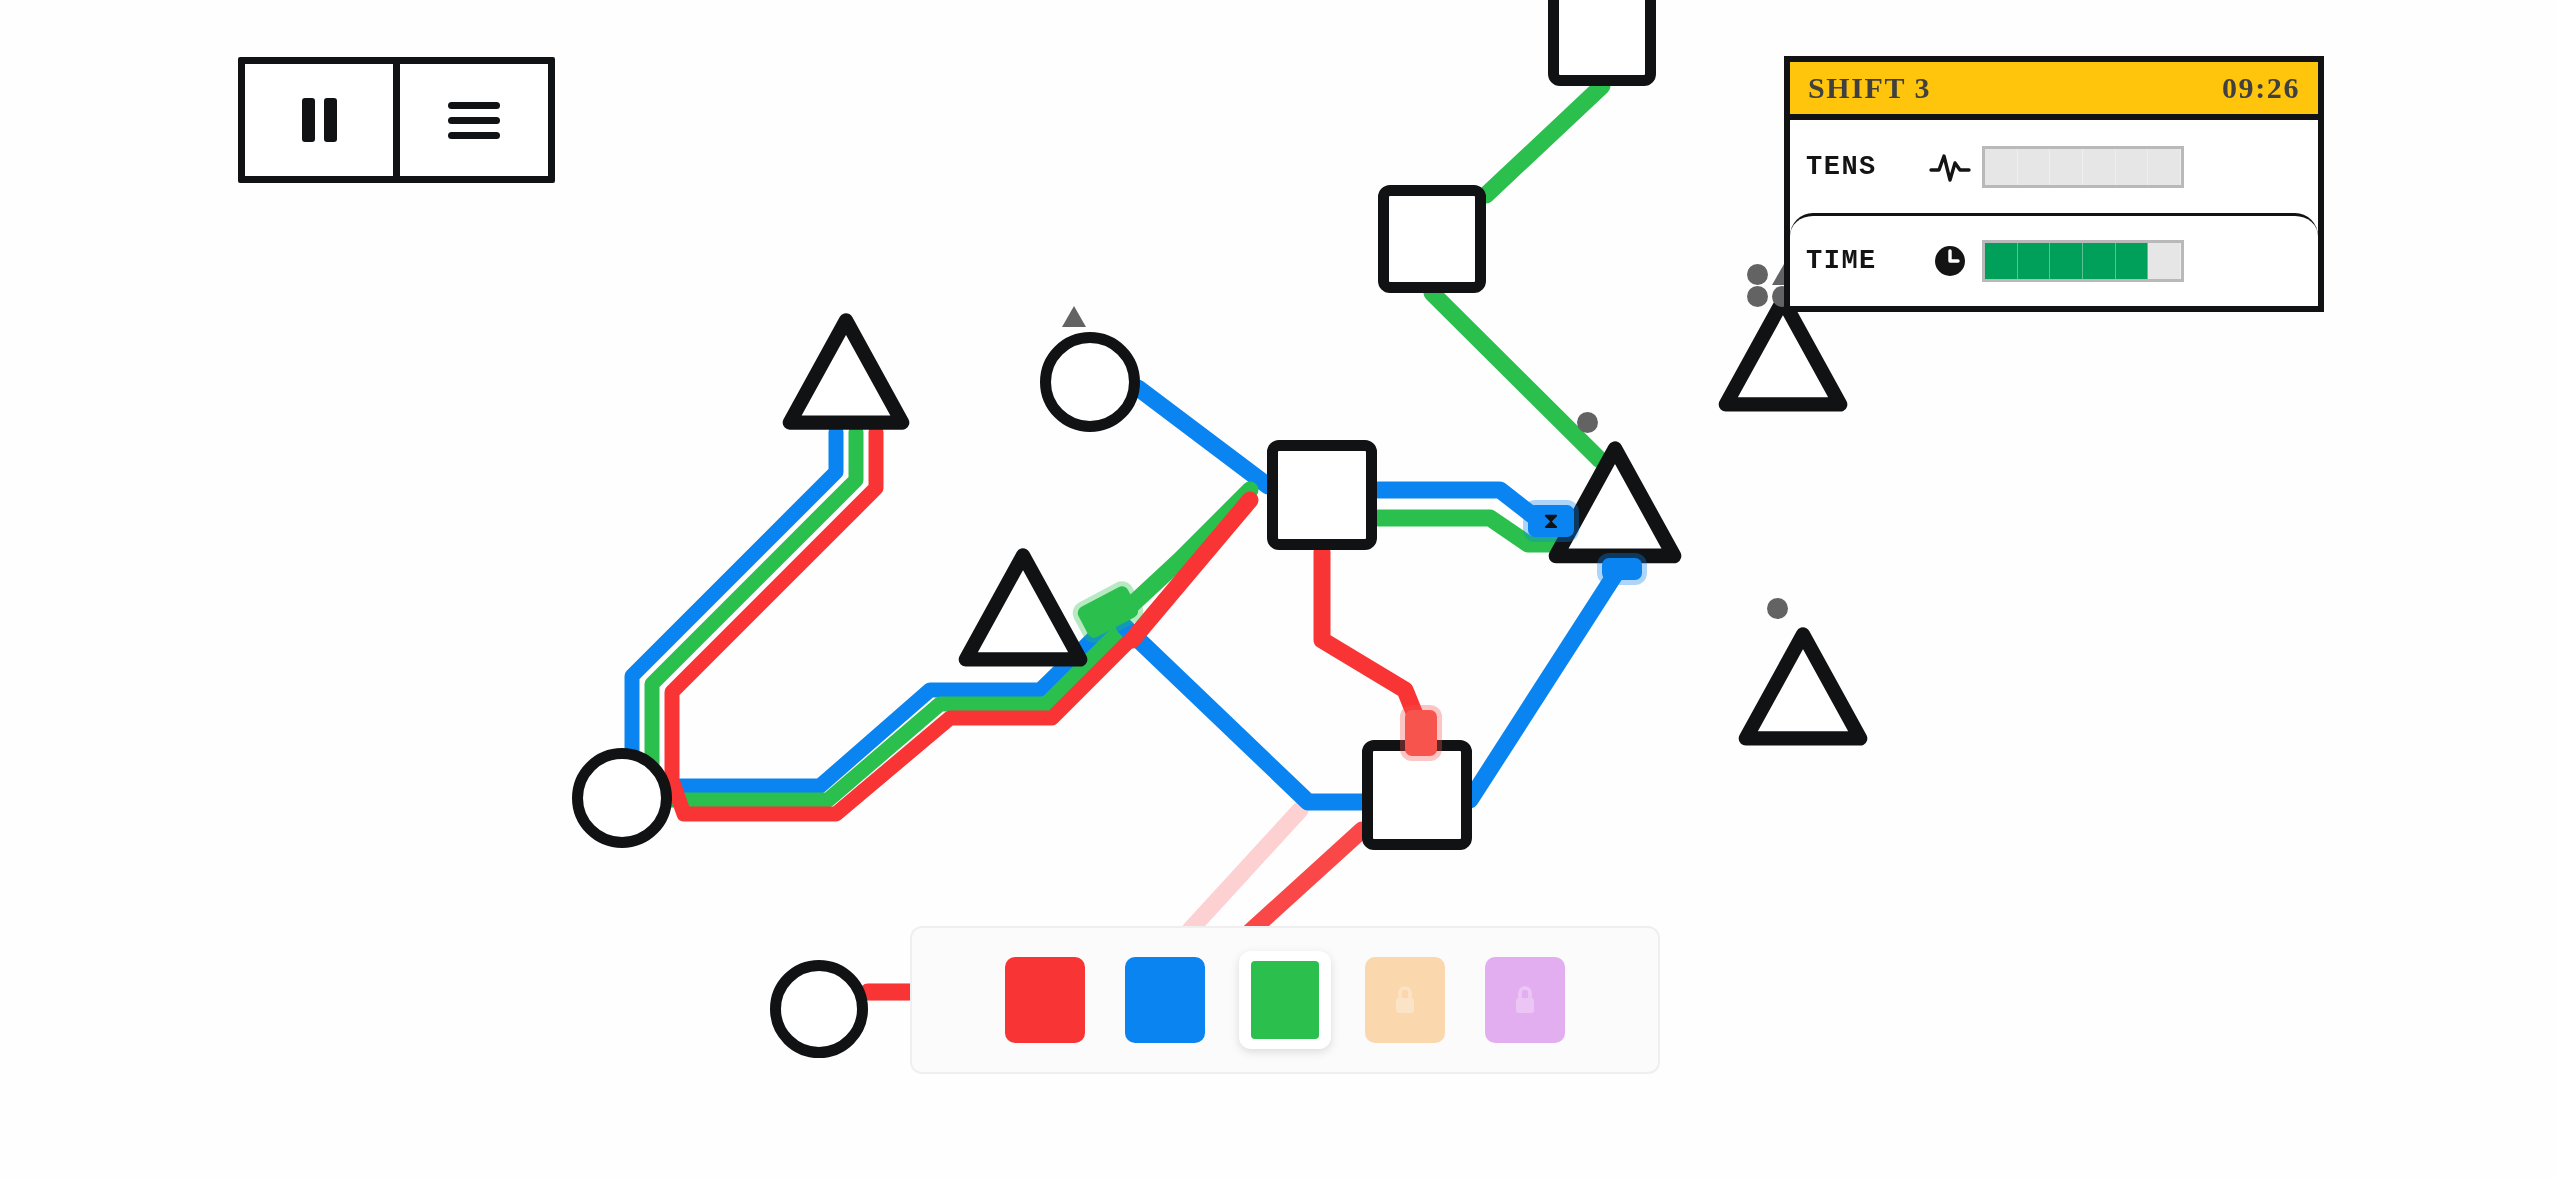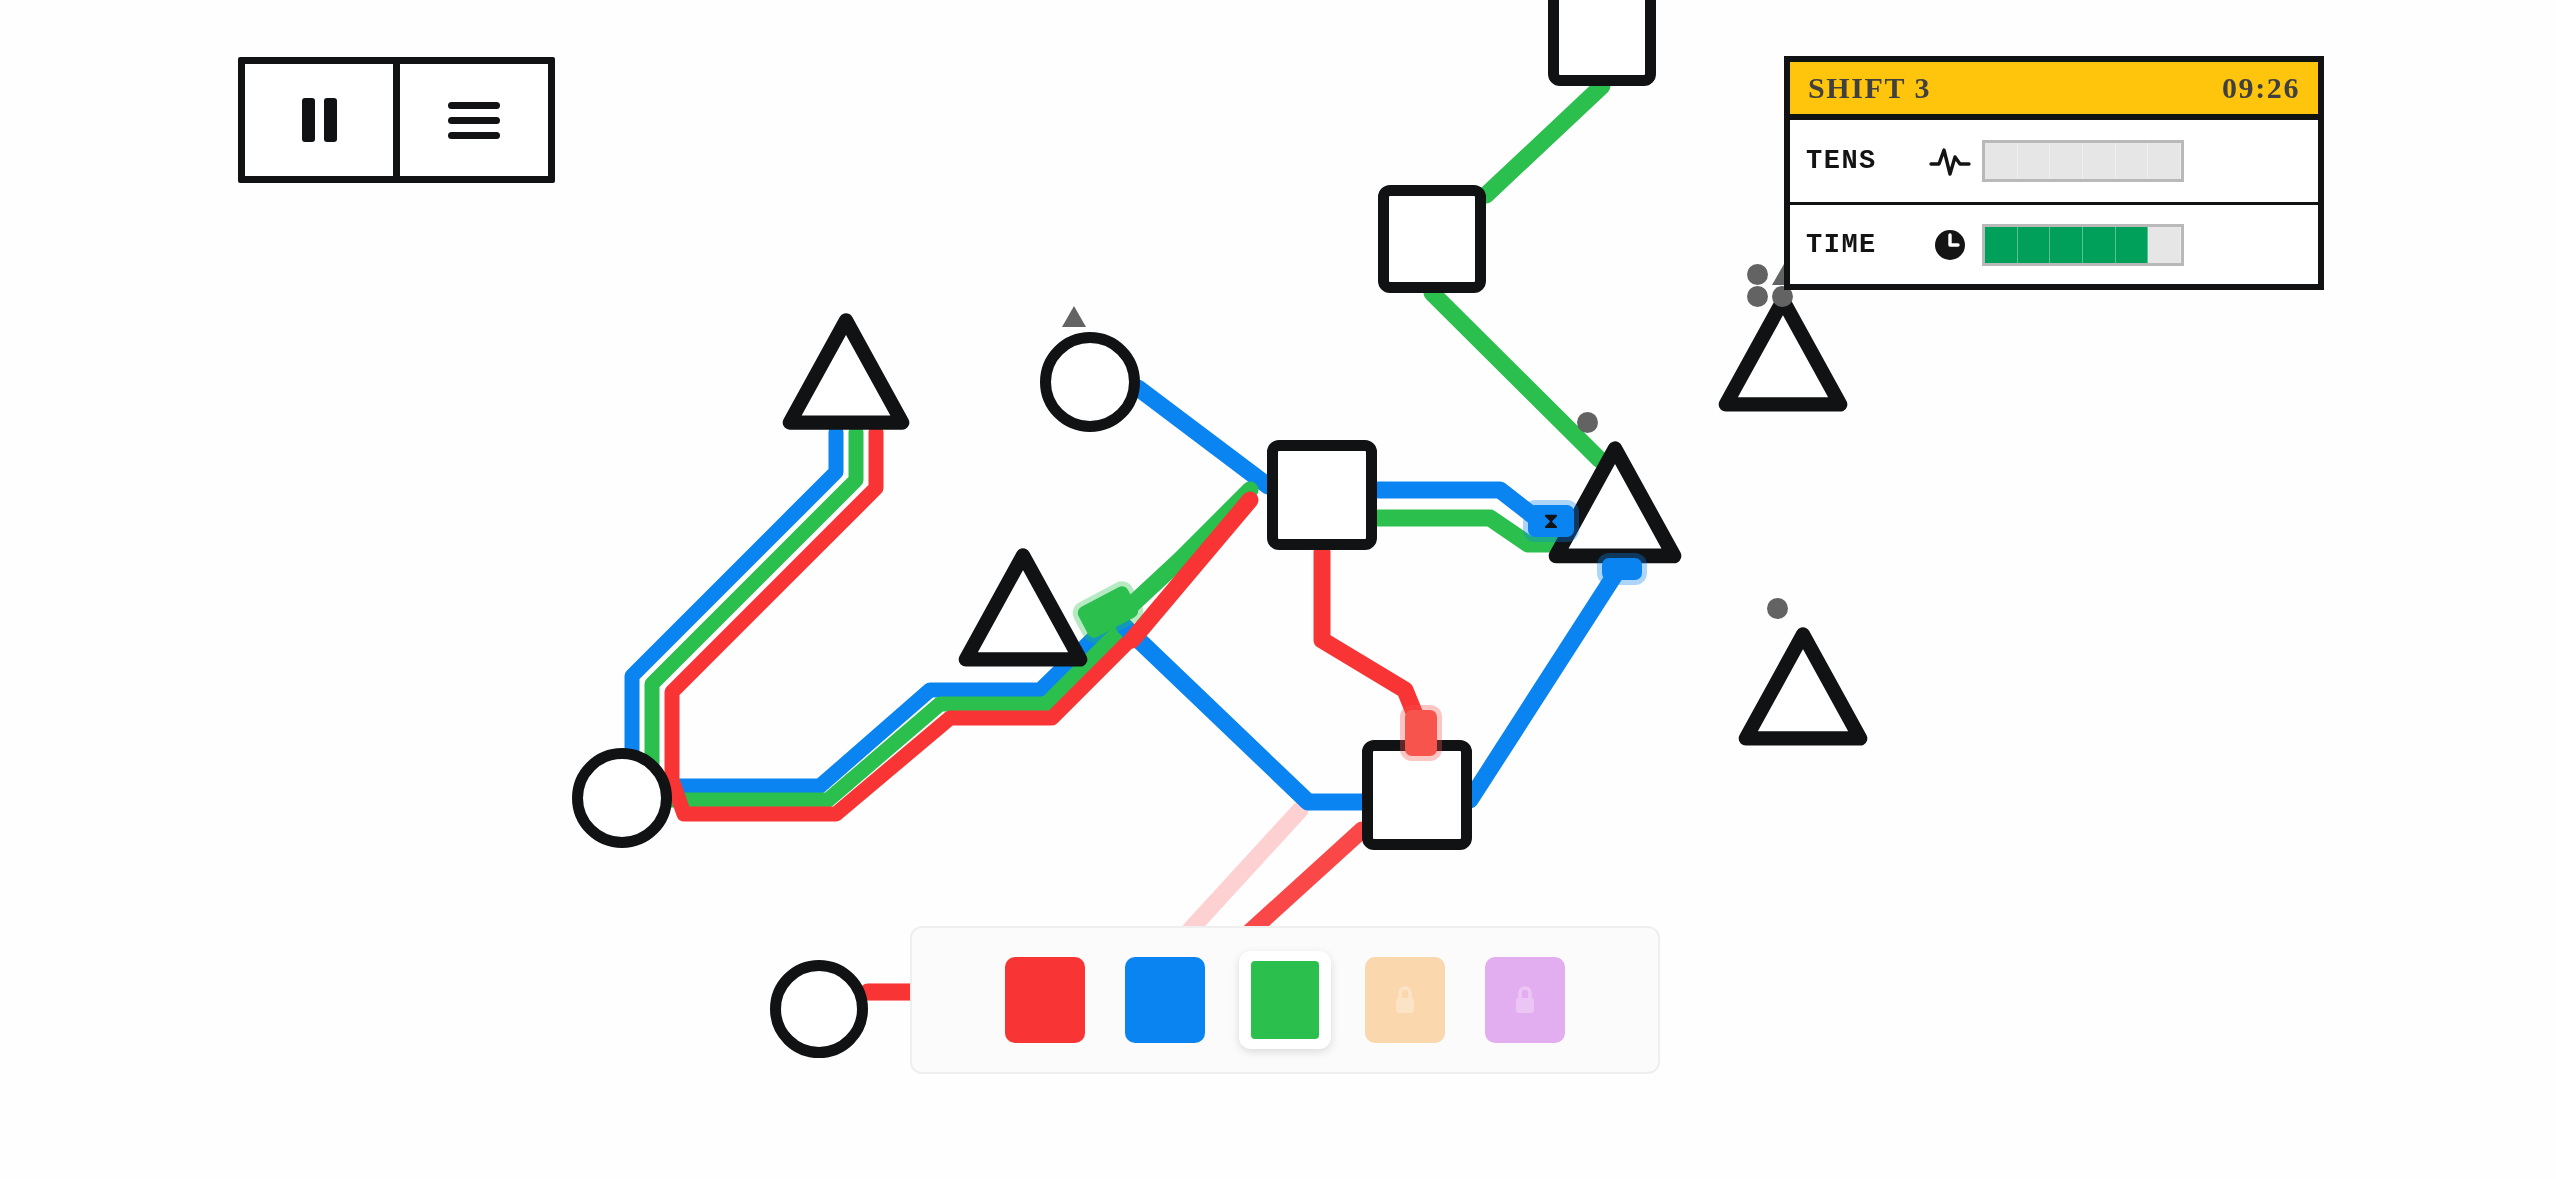--- a/index.html
+++ b/index.html
@@ -92,25 +92,25 @@
     padding: 0 18px;
     border-bottom: 6px solid #111214;
     box-sizing: border-box;
   }
   .hud-header span {
     font-family: Liberation Serif, serif;
     font-size: 30px; font-weight: 700;
     color: #404040; letter-spacing: 1.6px;
   }
   .hud-row {
-    height: 82px;
+    height: 93px;
     display: flex; align-items: center;
     padding: 0 16px; box-sizing: border-box;
   }
-  .hud-row + .hud-row { border-top: 3px solid #111214; }
+  .hud-row + .hud-row { border-top: 3px solid #111214; border-radius: 23px; }
   .hud-row-label {
     font-family: "Liberation Mono", "DejaVu Sans Mono", monospace;
     font-size: 27px; font-weight: 700;
     color: #141414; letter-spacing: 1.5px;
     width: 112px;
   }
   .hud-row-icon {
     width: 64px; display: flex;
     align-items: center; justify-content: center;
   }

